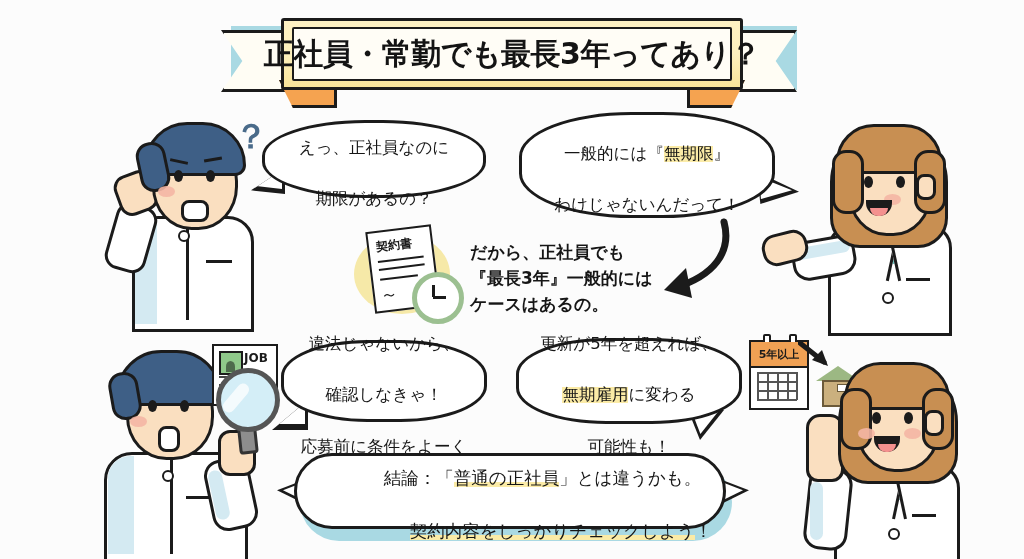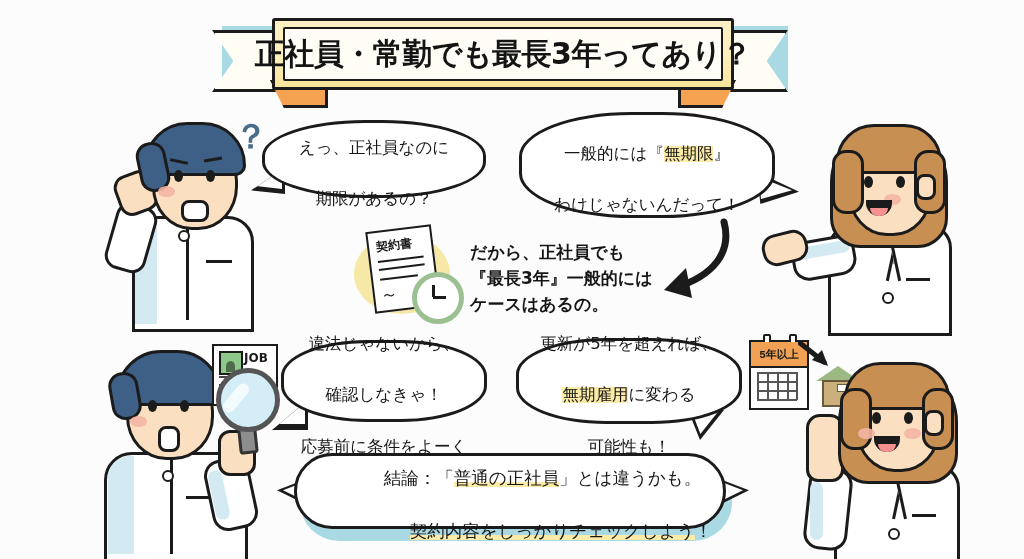--- a/index.html
+++ b/index.html
@@ -7,21 +7,21 @@
     width:1024px;height:559px;
     background:#fcfcfc;
     font-family:"DejaVu Sans","Liberation Sans",sans-serif;
     overflow:hidden;
     position:relative;
   }
   .stage{position:absolute;left:0;top:0;width:1024px;height:559px;}
   .abs{position:absolute;}
 
   
-  #banner{left:212px;top:14px;width:576px;height:78px;}
+  #banner{left:221px;top:14px;width:576px;height:78px;}
   #banner .shadow{
     position:absolute;left:10px;top:12px;width:566px;height:64px;
     background:#a9d9e3;
   }
   #banner .tail-l,#banner .tail-r{
     position:absolute;top:16px;width:76px;height:56px;background:#fffdf4;
     border:3px solid #1b1b1b;
   }
   #banner .tail-l{left:0;clip-path:polygon(0 0,100% 0,100% 100%,0 100%,26% 50%);}
   #banner .tail-r{right:0;clip-path:polygon(0 0,100% 0,74% 50%,100% 100%,0 100%);}
@@ -139,21 +139,21 @@
   #magn .ring{position:absolute;left:0;top:0;width:54px;height:54px;border-radius:50%;
      background:#d4eef7;border:5px solid #555;}
   #magn .gl{position:absolute;left:9px;top:8px;width:12px;height:34px;background:#fff;opacity:.75;transform:rotate(40deg);border-radius:6px;}
   #magn .handle{position:absolute;left:22px;top:50px;width:13px;height:30px;background:#8d8d8d;
      border:3px solid #333;border-radius:4px;transform:rotate(-6deg);}
 
   
   #cal{left:749px;top:340px;width:56px;height:66px;background:#fff;border:2.5px solid #1b1b1b;}
   #cal .top{position:absolute;left:0;top:0;right:0;height:24px;background:#f0a154;border-bottom:2.5px solid #1b1b1b;
      display:flex;align-items:center;justify-content:center;}
-  #cal .top span{font-size:11px;font-weight:bold;color:#1b1b1b;font-family:Liberation Mono, monospace;}
+  #cal .top span{font-size:11px;font-weight:bold;color:#1b1b1b;}
   #cal .rings{position:absolute;top:-8px;left:0;width:100%;height:10px;}
   #cal .rings i{position:absolute;width:4px;height:11px;background:#fff;border:2px solid #1b1b1b;border-radius:2px;}
   #cal .grid{position:absolute;left:6px;top:30px;width:40px;height:28px;}
   #cal .grid i{position:absolute;background:#555;}
 
   
   #house{left:816px;top:366px;width:44px;height:38px;}
   #house .roof{position:absolute;left:0;top:0;width:0;height:0;border-left:22px solid transparent;
      border-right:22px solid transparent;border-bottom:15px solid #9cb883;}
   #house .body{position:absolute;left:6px;top:14px;width:32px;height:23px;background:#cbb07e;border:2px solid #6b5a3a;}

